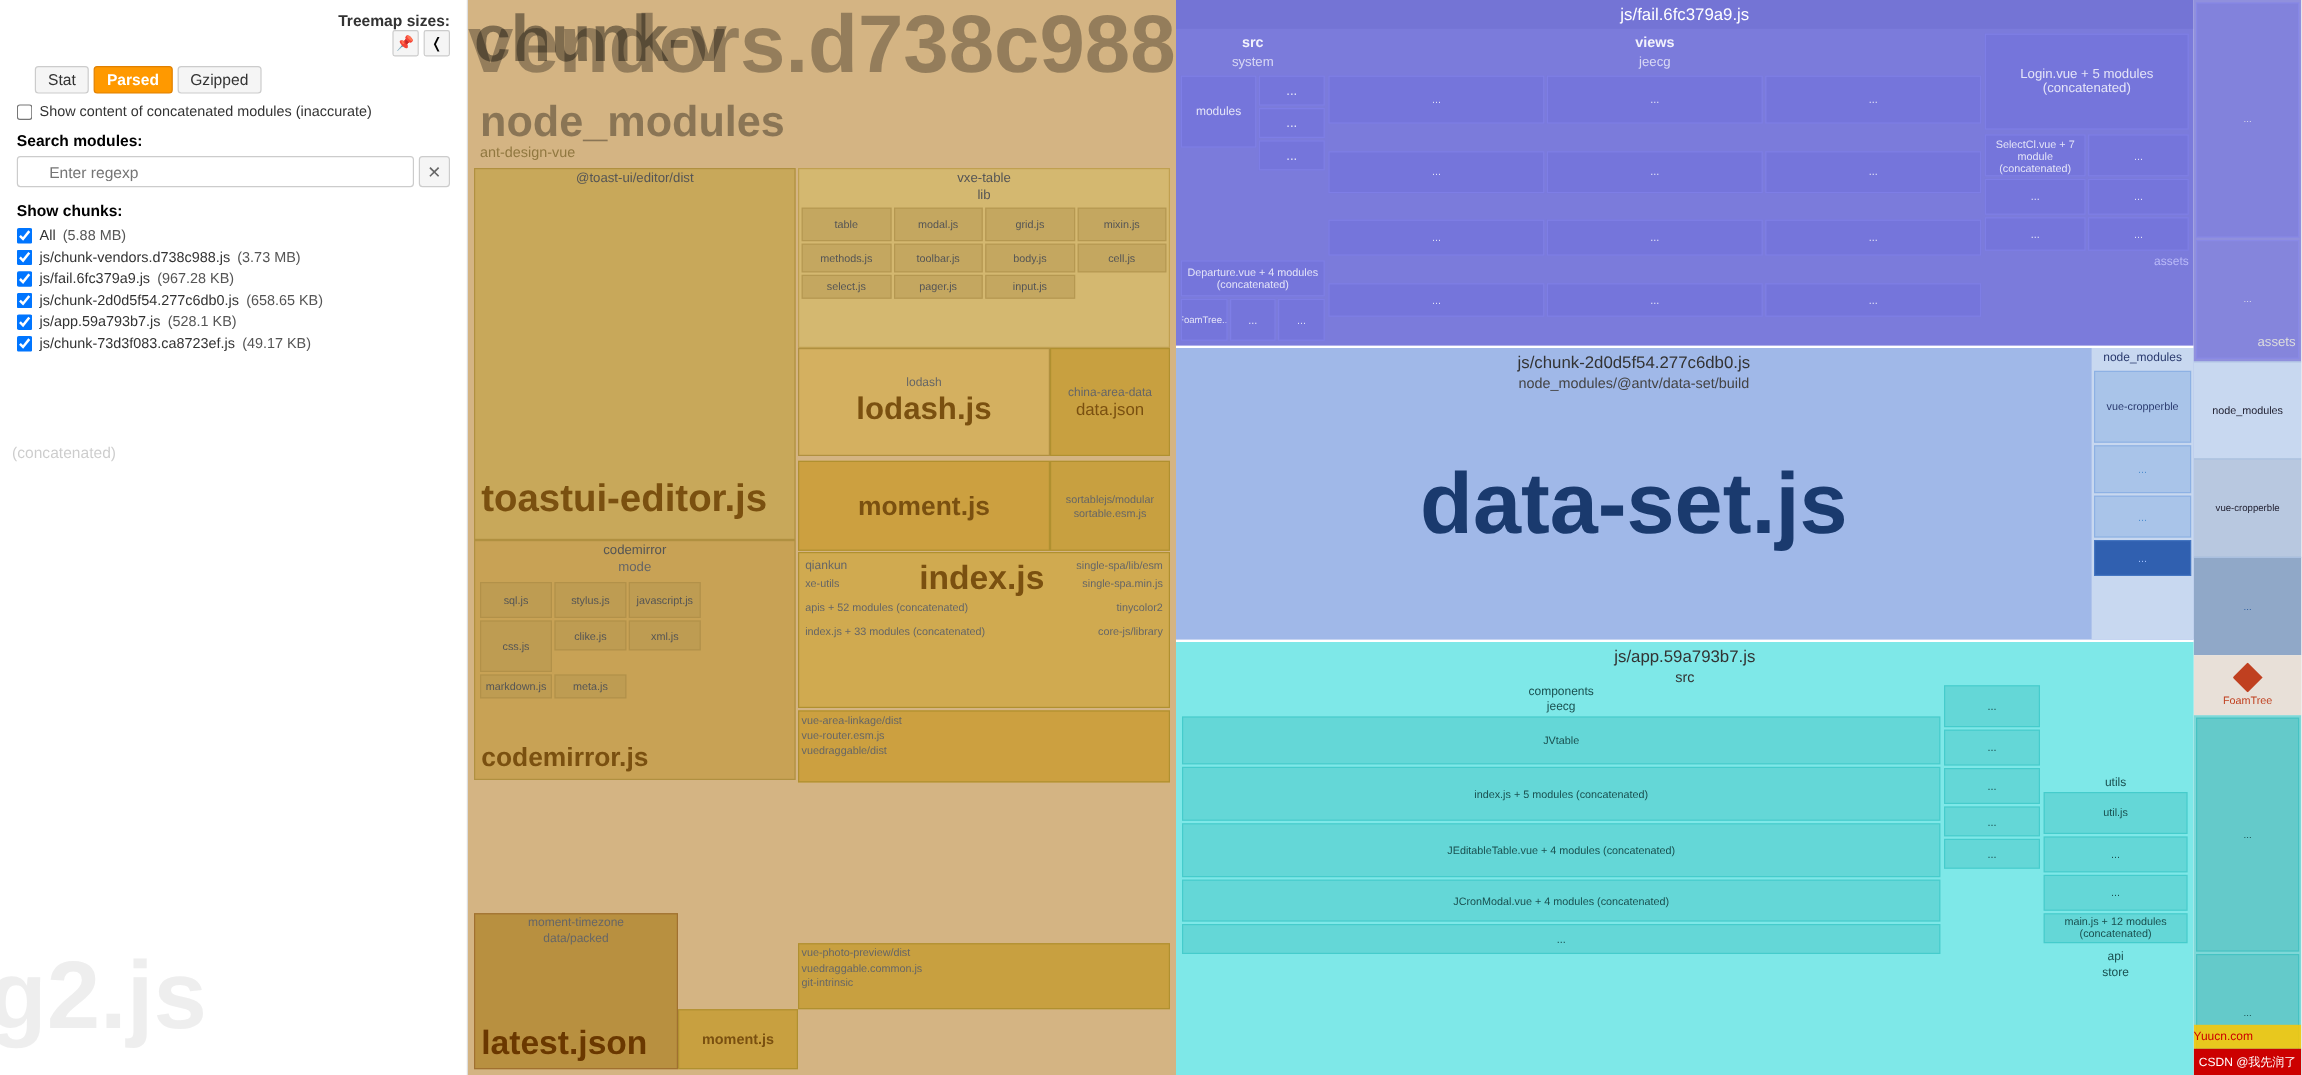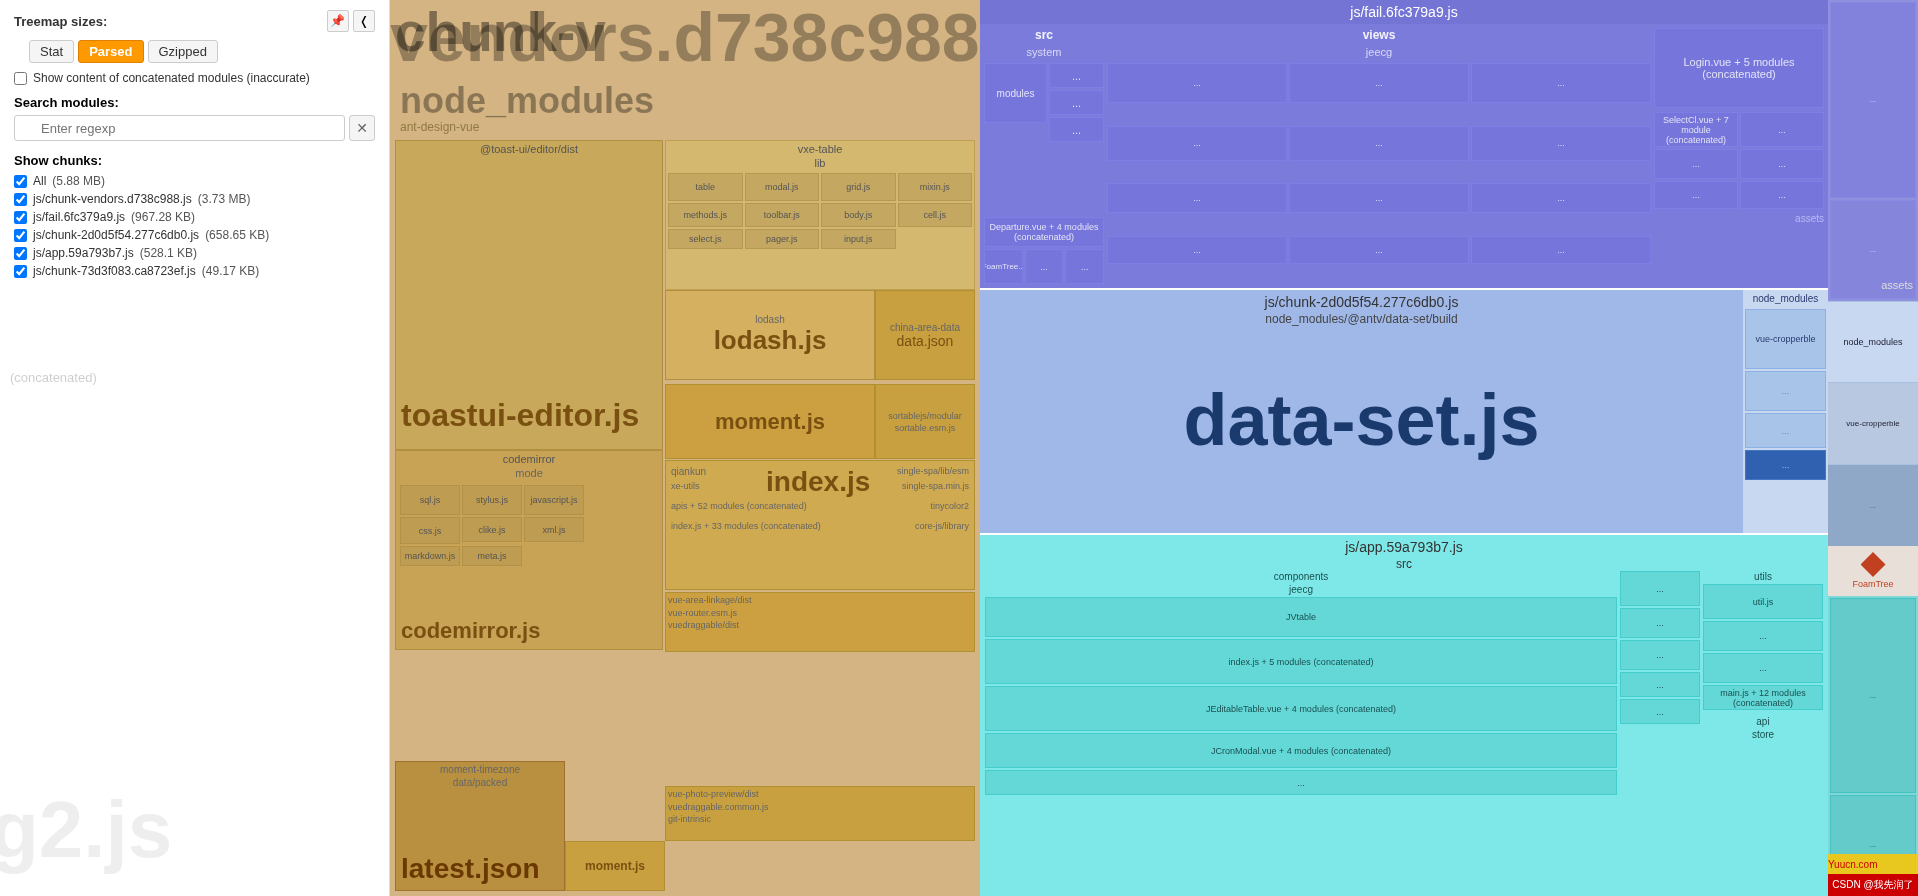--- a/index.html
+++ b/index.html
@@ -10,23 +10,24 @@
       width: 390px;
       min-width: 390px;
       background: #fff;
       border-right: 1px solid #ddd;
       padding: 10px 14px;
       position: relative;
       overflow: hidden;
     }
     .sidebar-header {
       display: flex;
-      align-items: center;
+      align-items: flex-end;
       justify-content: space-between;
       margin-bottom: 8px;
+      flex-direction: column;
     }
     .sidebar-title {
       font-weight: bold;
       font-size: 13px;
       color: #333;
     }
     .sidebar-icons {
       display: flex; gap: 4px;
     }
     .icon-btn {
@@ -433,21 +434,21 @@
         </div>
 
         <div style="position:absolute;top:310px;left:0;width:268px;height:200px;background:#c8a255;border:1px solid #b09040;overflow:hidden;">
           <div style="font-size:11px;color:#555;text-align:center;padding:2px;">codemirror</div>
           <div style="font-size:11px;color:#666;text-align:center;">mode</div>
 
           <div style="display:grid;grid-template-columns:60px 60px 60px;gap:2px;margin:4px;position:absolute;top:30px;left:0;right:0;">
             <div class="module-cell" style="height:30px;">sql.js</div>
             <div class="module-cell" style="height:30px;">stylus.js</div>
             <div class="module-cell" style="height:30px;">javascript.js</div>
-            <div class="module-cell" style="height:27px;">css.js</div>
+            <div class="module-cell" style="height:43px;">css.js</div>
             <div class="module-cell" style="height:25px;">clike.js</div>
             <div class="module-cell" style="height:25px;">xml.js</div>
             <div class="module-cell" style="height:20px;">markdown.js</div>
             <div class="module-cell" style="height:20px;">meta.js</div>
           </div>
           <div style="font-size:22px;font-weight:bold;color:#7a5010;position:absolute;bottom:5px;left:5px;">codemirror.js</div>
         </div>
 
         <div style="position:absolute;bottom:0;left:0;width:170px;height:130px;background:#b89040;border:1px solid #a07030;overflow:hidden;">
           <div style="font-size:10px;color:#666;text-align:center;padding:2px;">moment-timezone</div>
@@ -630,21 +631,21 @@
             </div>
 
             <div class="app-col" style="width:80px;">
               <div class="app-block" style="height:35px;font-size:9px;">...</div>
               <div class="app-block" style="height:30px;font-size:9px;">...</div>
               <div class="app-block" style="height:30px;font-size:9px;">...</div>
               <div class="app-block" style="height:25px;font-size:9px;">...</div>
               <div class="app-block" style="height:25px;font-size:9px;">...</div>
             </div>
 
-            <div class="app-col" style="width:120px;">
+            <div class="app-col" style="width:120px;justify-content:center;">
               <div style="font-size:10px;color:#1a5050;text-align:center;">utils</div>
               <div class="app-block" style="height:35px;font-size:9px;">util.js</div>
               <div class="app-block" style="height:30px;font-size:9px;">...</div>
               <div class="app-block" style="height:30px;font-size:9px;">...</div>
               <div class="app-block" style="height:25px;font-size:9px;">main.js + 12 modules (concatenated)</div>
               <div style="font-size:10px;color:#1a5050;text-align:center;margin-top:4px;">api</div>
               <div style="font-size:10px;color:#1a5050;text-align:center;">store</div>
             </div>
           </div>
         </div>

